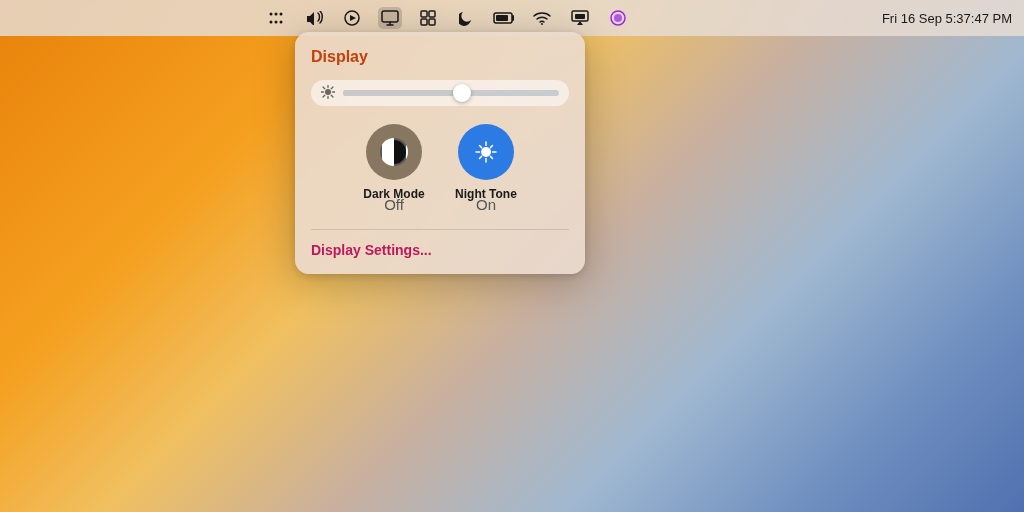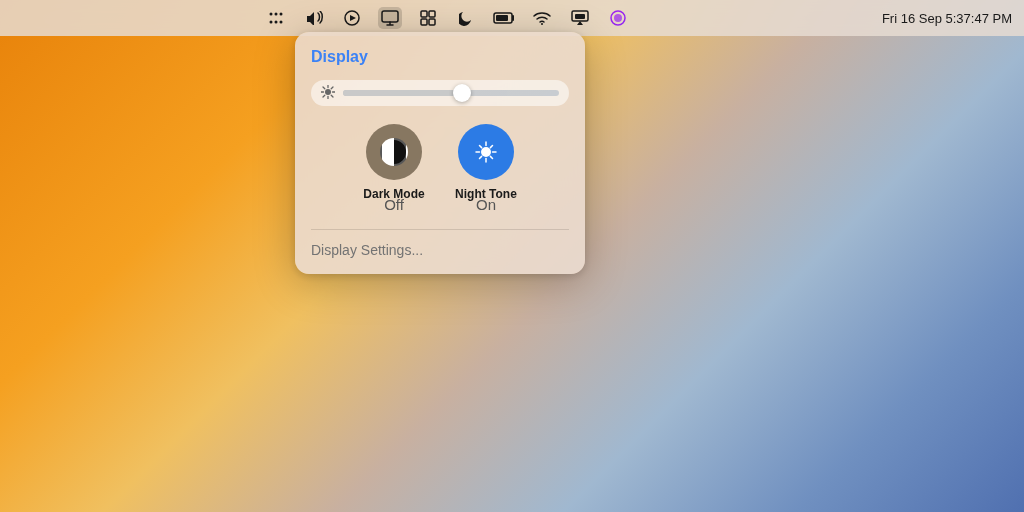--- a/index.html
+++ b/index.html
@@ -84,21 +84,21 @@
       backdrop-filter: blur(40px);
       border-radius: 14px;
       padding: 16px;
       box-shadow: 0 8px 40px rgba(0,0,0,0.25), 0 2px 8px rgba(0,0,0,0.15);
       z-index: 200;
     }
 
     .panel-title {
       font-size: 16px;
       font-weight: 600;
-      color: #3b82f6;
+      color: #c2410c;
       margin-bottom: 14px;
     }
 
     
     .brightness-slider-wrap {
       background: rgba(255,255,255,0.55);
       border-radius: 20px;
       height: 26px;
       display: flex;
       align-items: center;
@@ -207,22 +207,22 @@
     
     .panel-divider {
       height: 1px;
       background: rgba(0,0,0,0.12);
       margin-bottom: 12px;
     }
 
     
     .display-settings-link {
       font-size: 14px;
-      font-weight: 400;
-      color: #737373;
+      font-weight: 700;
+      color: #be185d;
       cursor: pointer;
     }
 
     
     .dark-mode-icon {
       width: 28px;
       height: 28px;
       border-radius: 50%;
       background: linear-gradient(to right, #fff 50%, #111 50%);
       border: 2px solid rgba(255,255,255,0.3);

